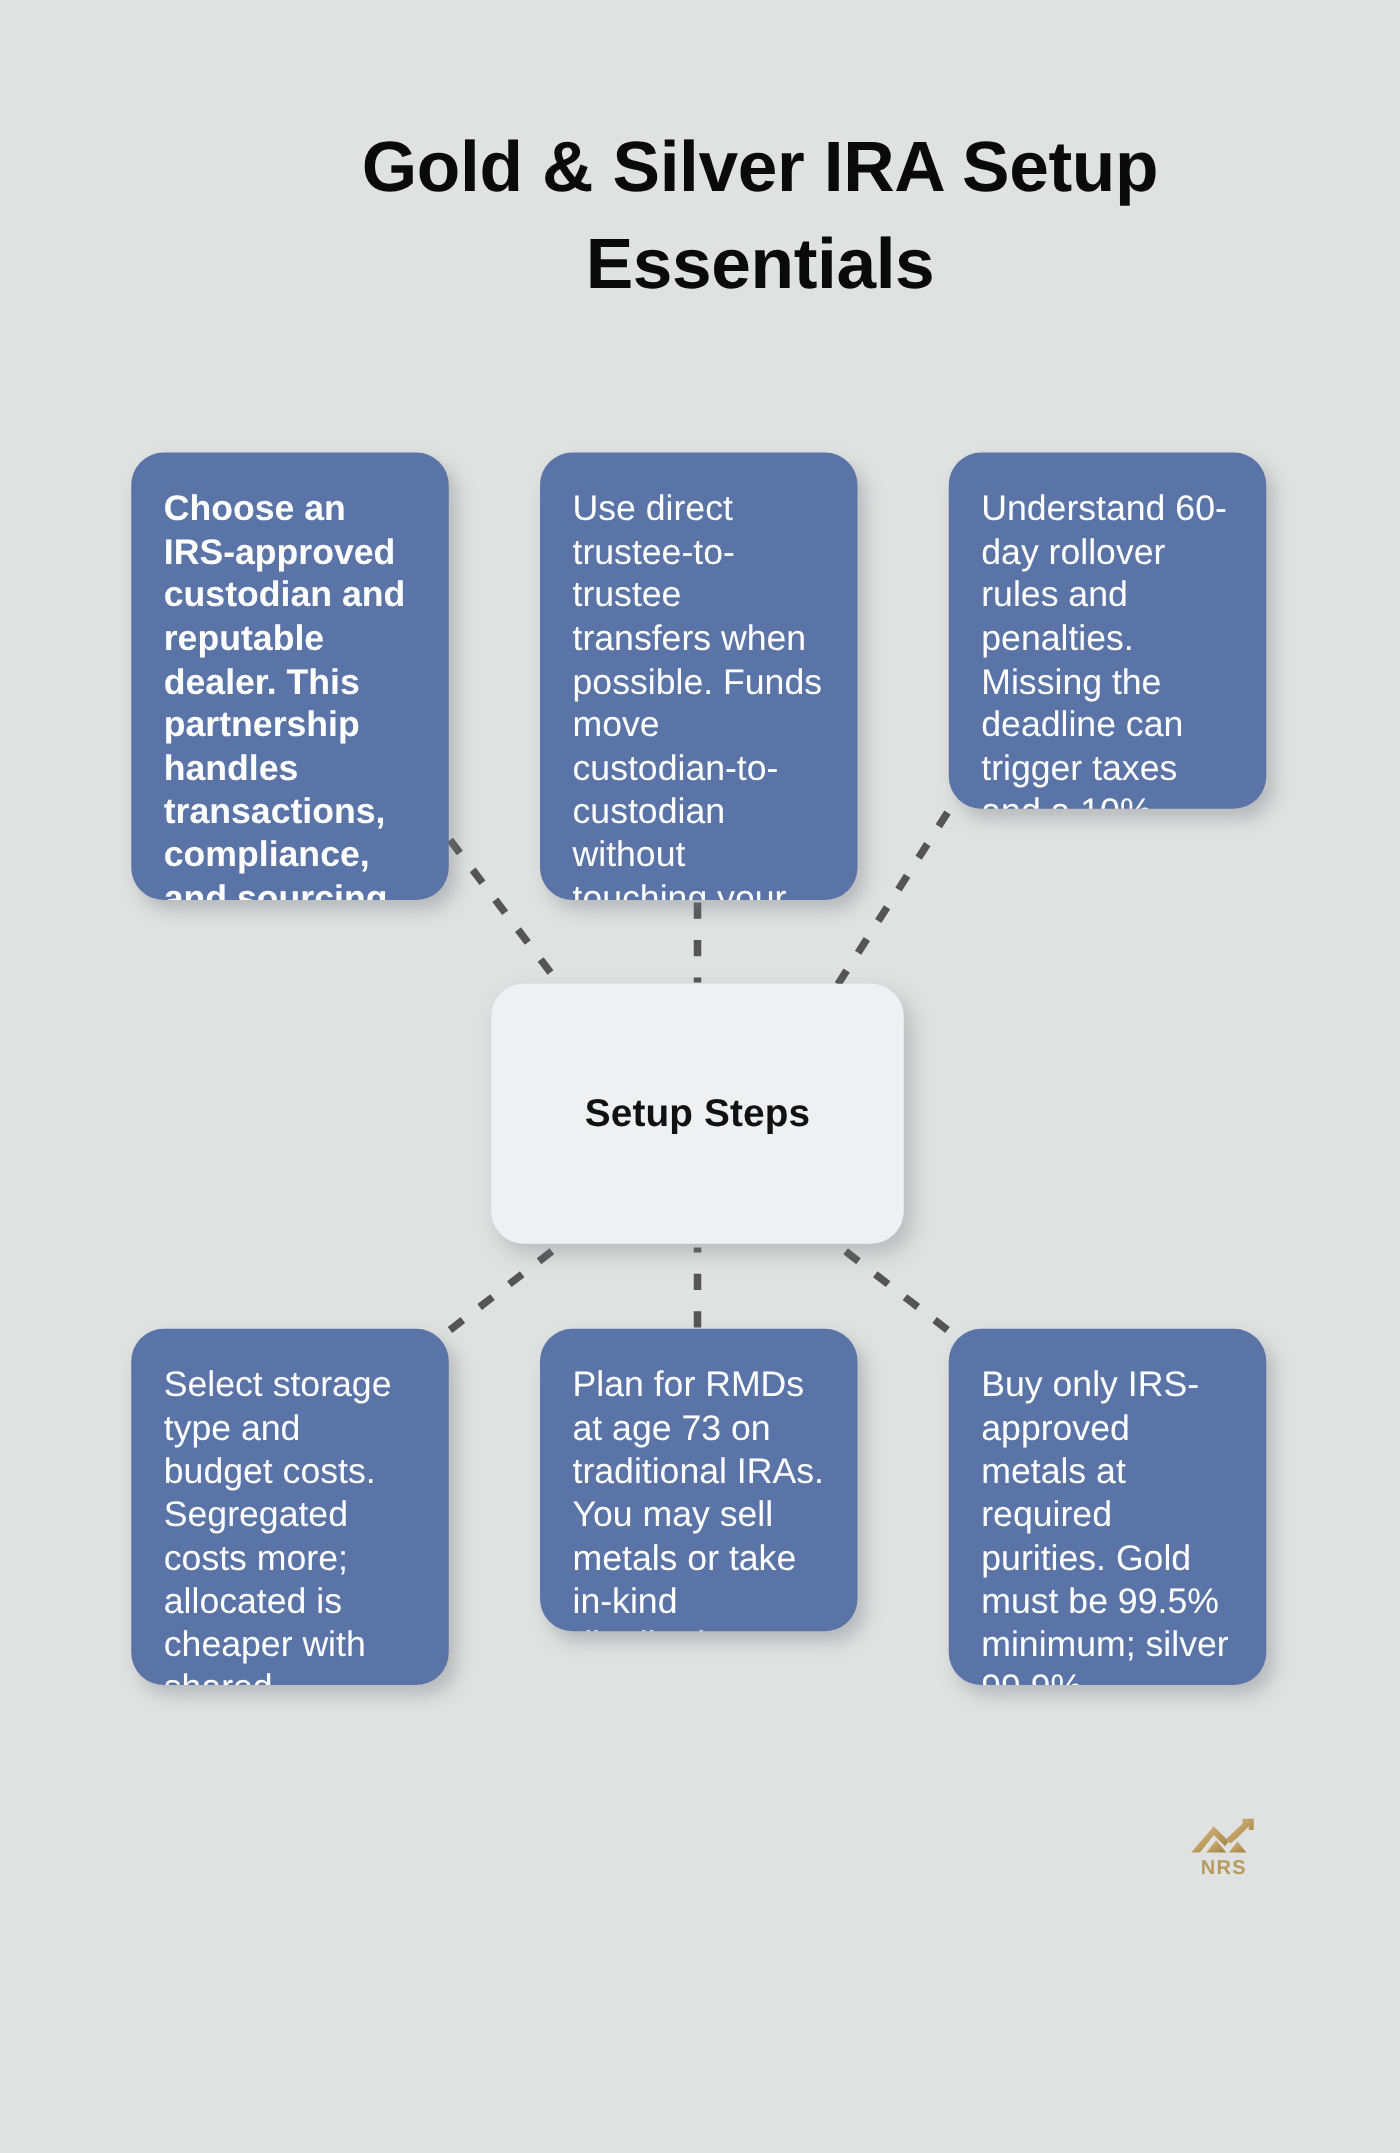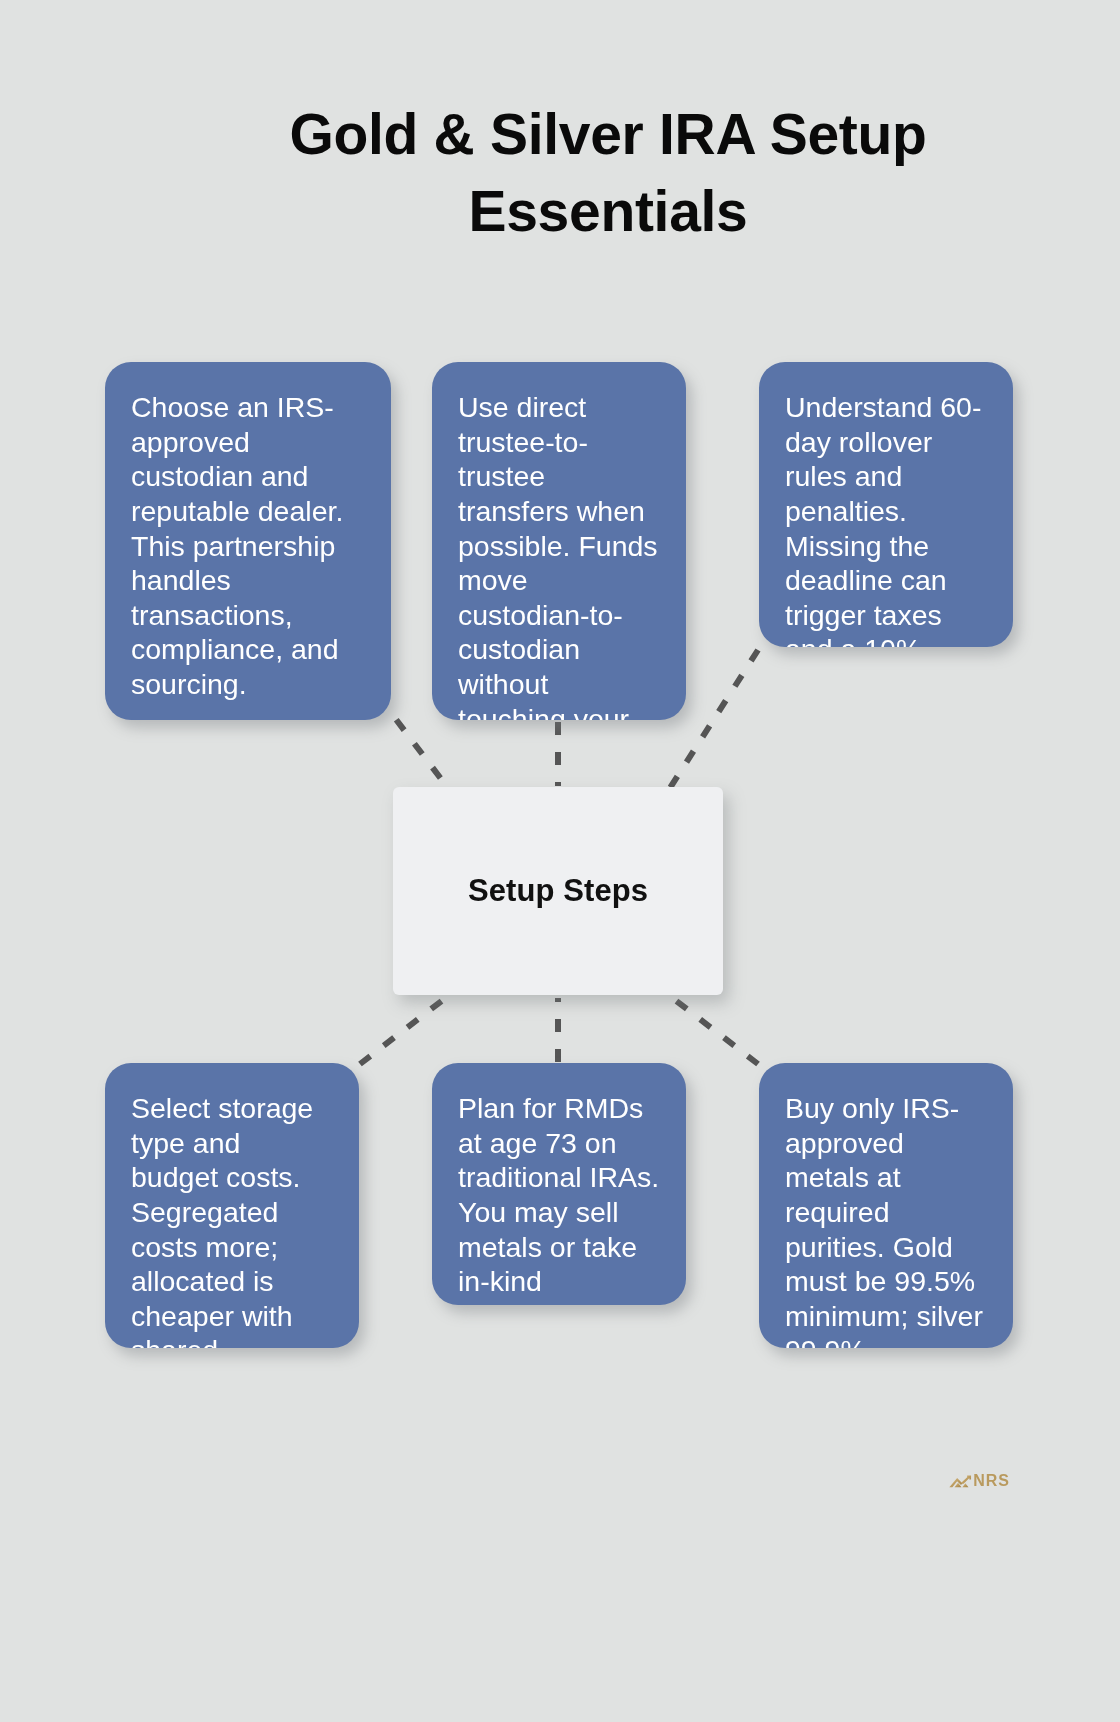--- a/index.html
+++ b/index.html
@@ -60,38 +60,38 @@
     box-shadow: 6px 8px 14px rgba(120,125,130,0.40);
     overflow: hidden;
   }
 
   .card-text {
     display: block;
     white-space: normal;
   }
 
   
-  #card-1 { left: 57px;  top: 362px;  width: 286px; height: 358px; }
+  #card-1 { left: 57px;  top: 362px;  width: 254px; height: 358px; font-weight: bold; }
   #card-2 { left: 384px; top: 362px;  width: 254px; height: 358px; }
   #card-3 { left: 711px; top: 362px;  width: 254px; height: 285px; }
 
   
   #card-4 { left: 57px;  top: 1063px; width: 254px; height: 285px; }
   #card-5 { left: 384px; top: 1063px; width: 254px; height: 242px; }
   #card-6 { left: 711px; top: 1063px; width: 254px; height: 285px; }
 
   
   #center-node {
     position: absolute;
     left: 345px;
     top: 787px;
     width: 330px;
     height: 208px;
     background: #eff0f2;
-    border-radius: 6px;
+    border-radius: 26px;
     box-shadow: 6px 8px 16px rgba(120,125,130,0.38);
     display: flex;
     align-items: center;
     justify-content: center;
   }
 
   #center-label {
     font-size: 31px;
     font-weight: bold;
     color: #111111;
@@ -99,21 +99,21 @@
   }
 
   
   #logo {
     position: absolute;
     left: 900px;
     top: 1452px;
     width: 62px;
     height: 60px;
     display: flex;
-    flex-direction: row;
+    flex-direction: column;
     align-items: center;
     justify-content: flex-start;
   }
 
   #logo-mark { display: block; }
 
   #logo-text {
     font-size: 16px;
     font-weight: bold;
     color: #b99a5e;

